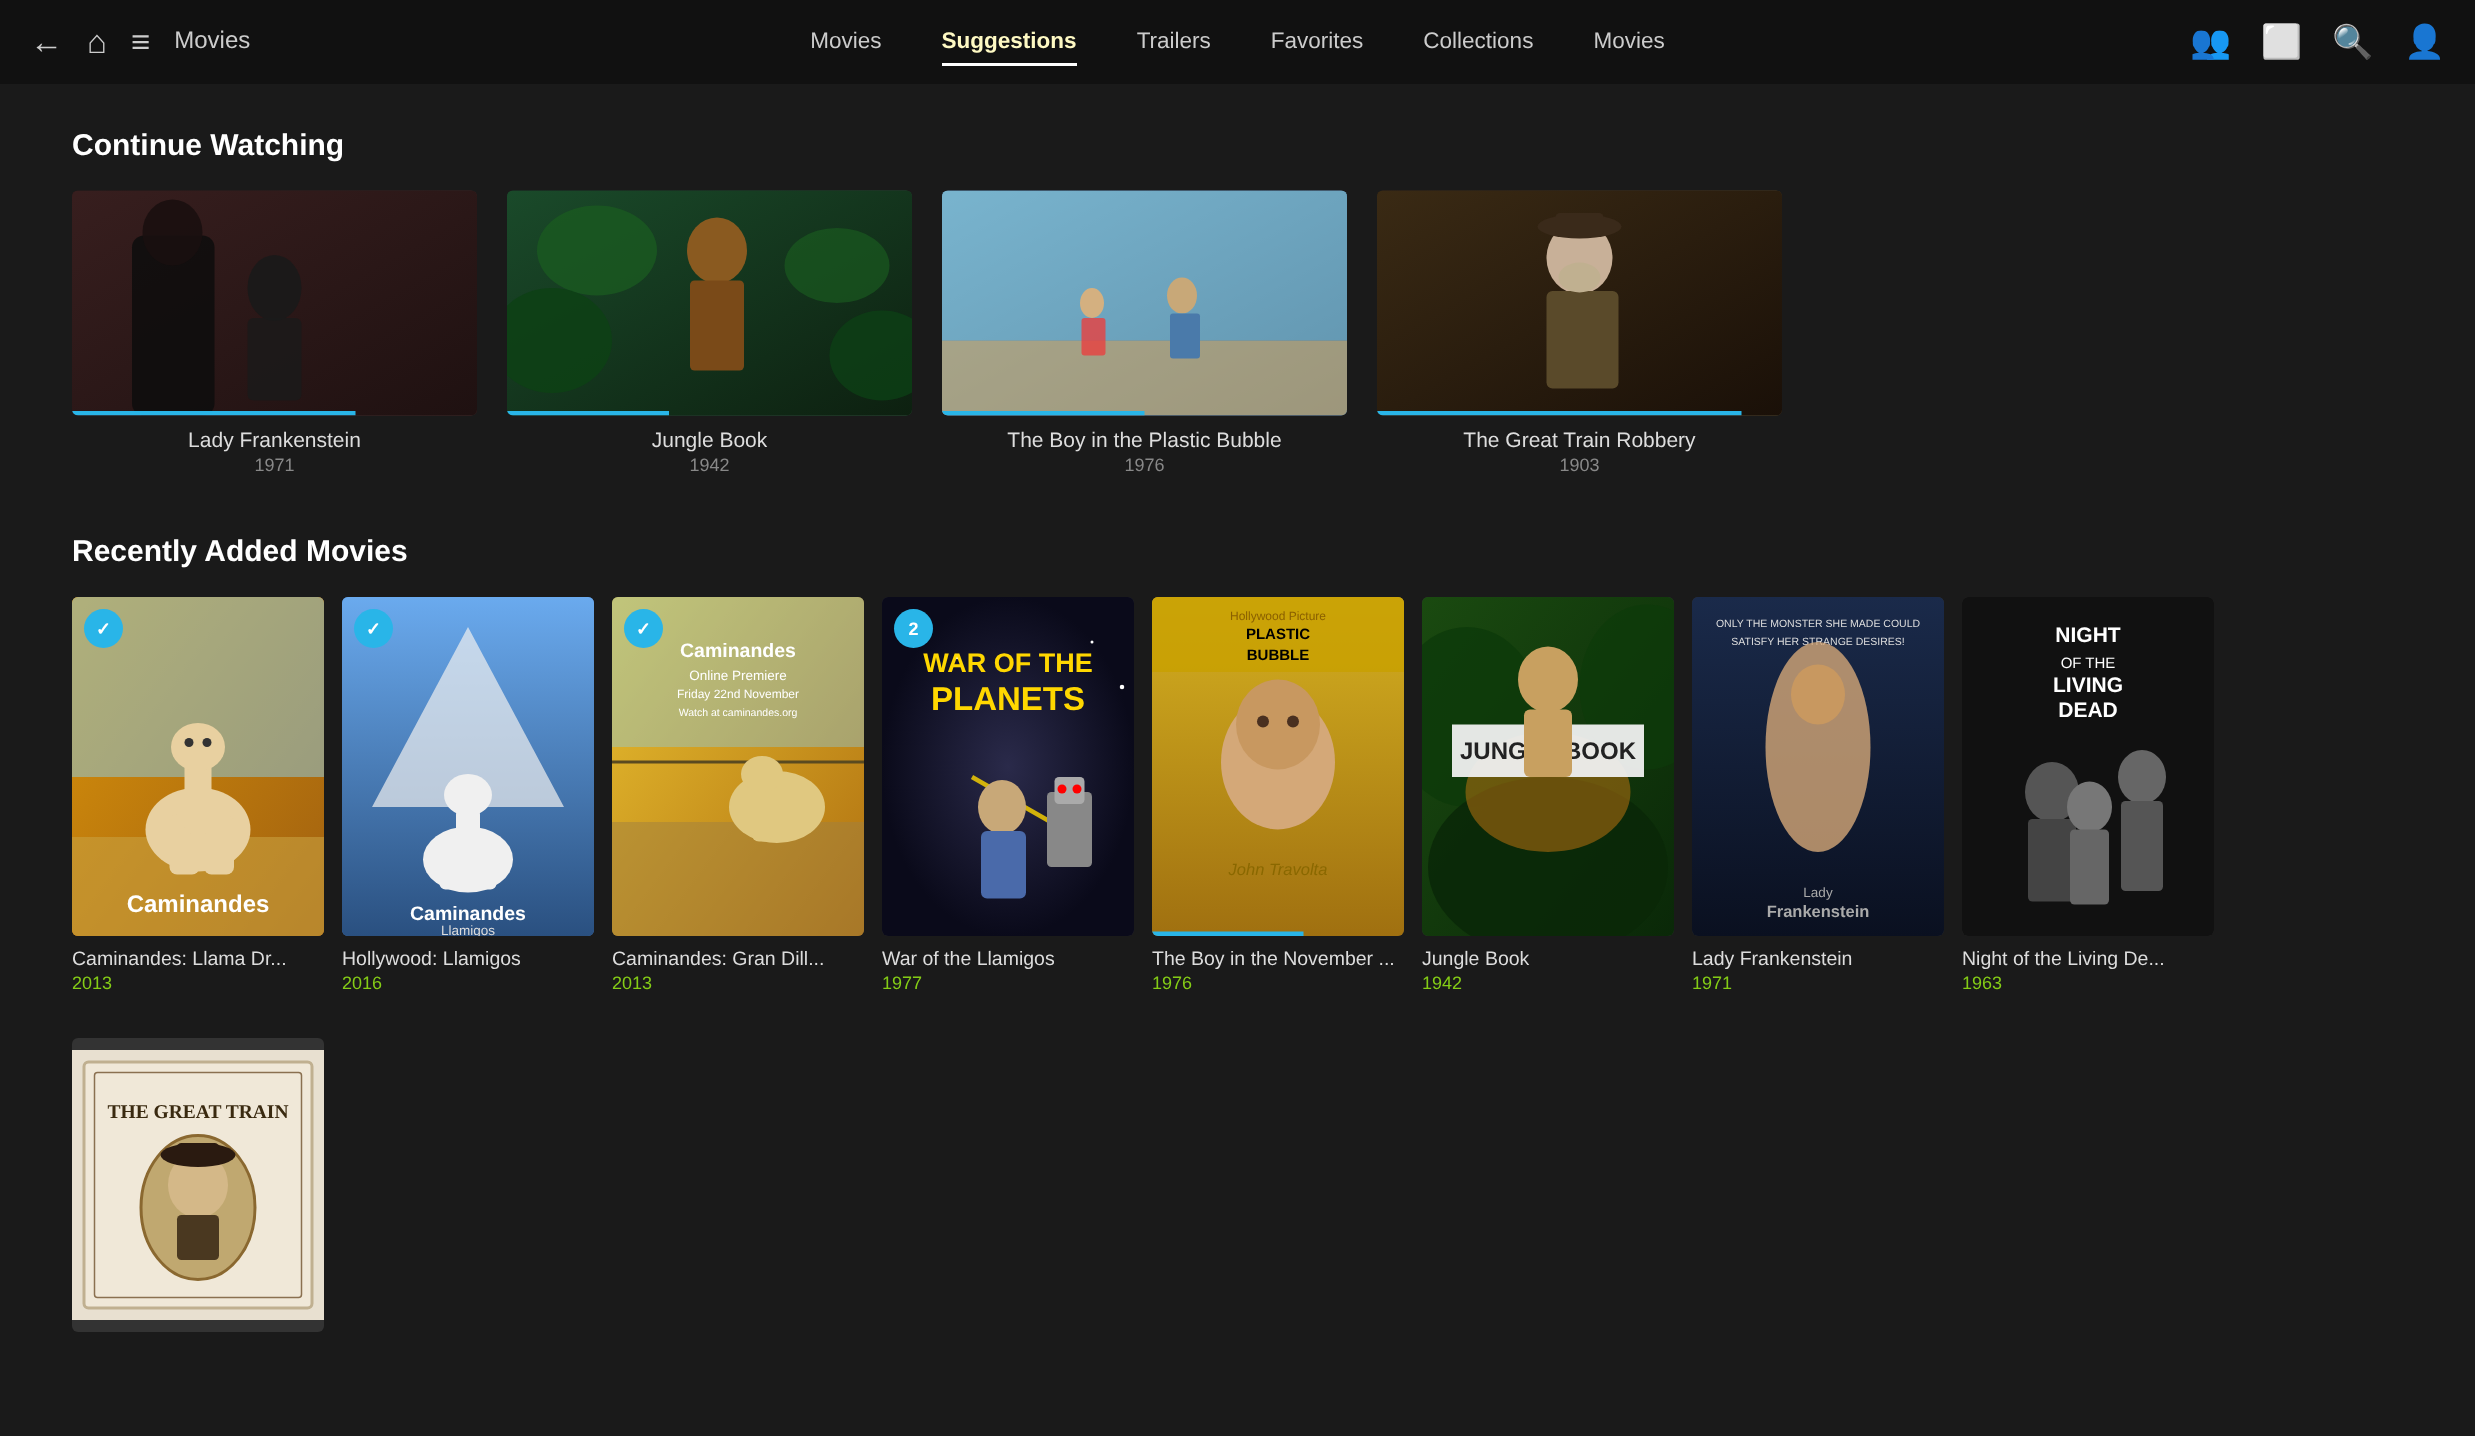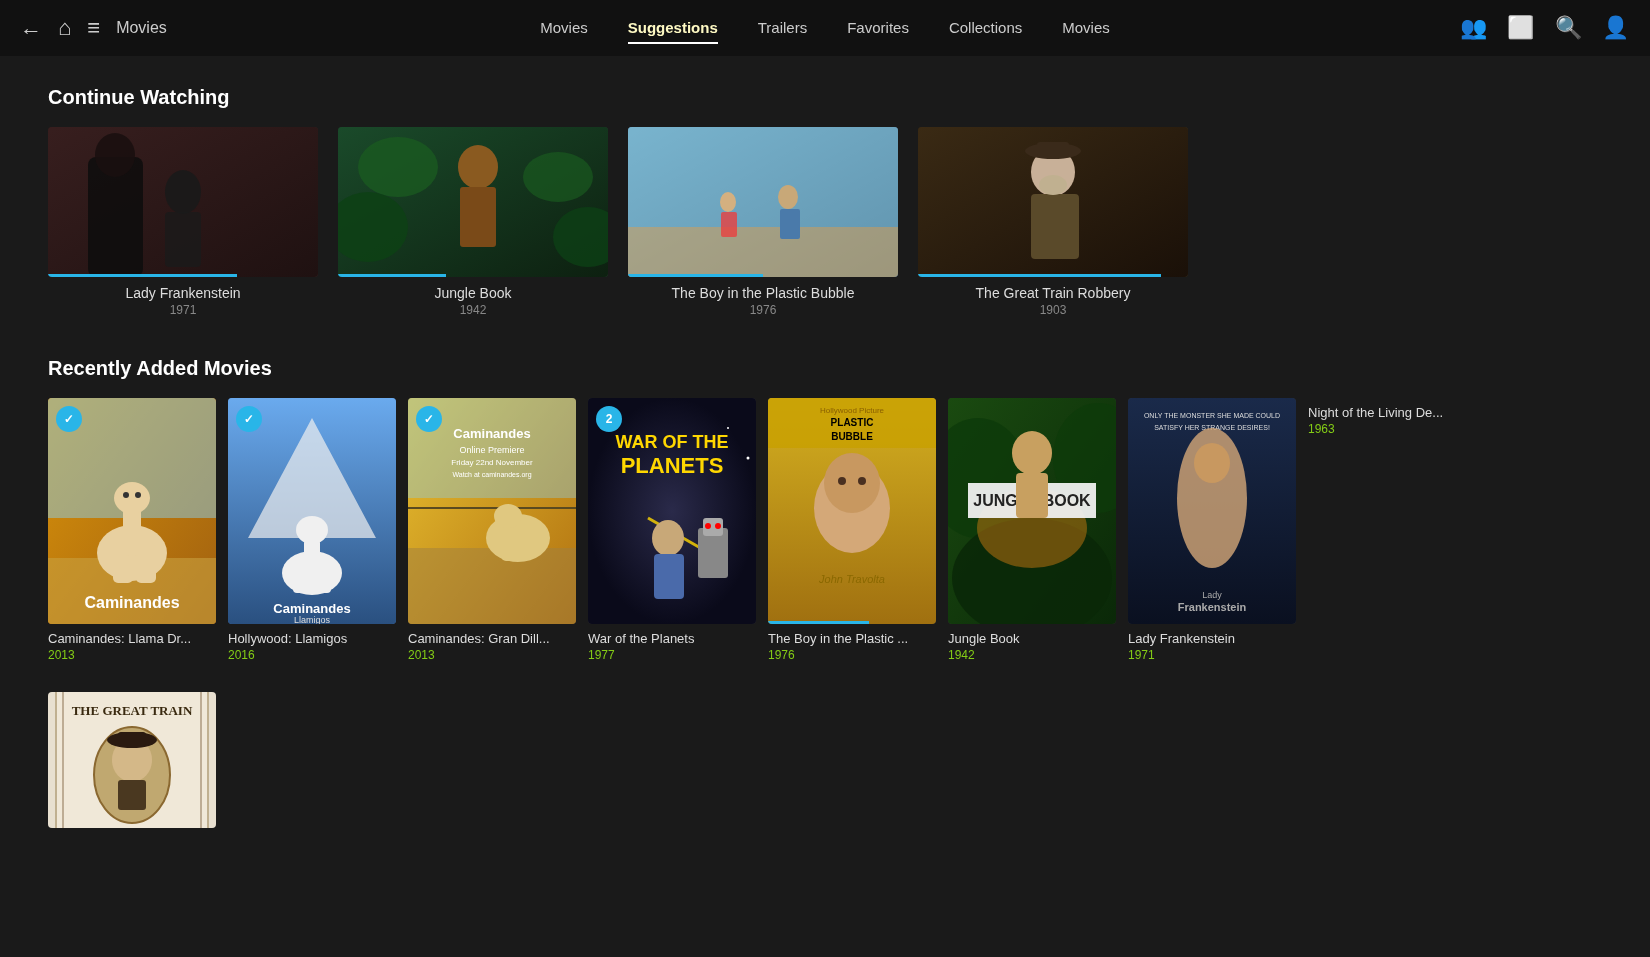--- a/index.html
+++ b/index.html
@@ -452,21 +452,21 @@
 
             <ellipse cx="80" cy="140" rx="16" ry="18" fill="#c8a878"></ellipse>
             <rect x="66" y="156" width="30" height="45" rx="4" fill="#4a6aaa"></rect>
 
             <rect x="110" y="130" width="30" height="50" rx="3" fill="#888"></rect>
             <rect x="115" y="120" width="20" height="18" rx="3" fill="#aaa"></rect>
             <circle cx="120" cy="128" r="3" fill="#f00"></circle>
             <circle cx="130" cy="128" r="3" fill="#f00"></circle>
           </svg>
         </div>
-        <div class="ra-title">War of the Planets</div>
+        <div class="ra-title">War of the Llamigos</div>
         <div class="ra-year">1977</div>
       </div>
 
       <div class="ra-item">
         <div class="ra-poster">
           <svg width="168" height="226" viewBox="0 0 168 226" xmlns="http://www.w3.org/2000/svg">
             <defs>
               <linearGradient id="pbgrad" x1="0" y1="0" x2="0" y2="1">
                 <stop offset="0%" stop-color="#d4b020"></stop>
                 <stop offset="100%" stop-color="#a07010"></stop>
@@ -482,21 +482,21 @@
             <ellipse cx="84" cy="110" rx="38" ry="45" fill="#d4a878"></ellipse>
             <ellipse cx="84" cy="85" rx="28" ry="30" fill="#c89860"></ellipse>
 
             <ellipse cx="74" cy="83" rx="4" ry="4" fill="#4a3020"></ellipse>
             <ellipse cx="94" cy="83" rx="4" ry="4" fill="#4a3020"></ellipse>
 
             <text x="84" y="185" text-anchor="middle" fill="#8a6800" font-size="11" font-style="italic" font-family="Arial">John Travolta</text>
           </svg>
           <div class="ra-progress" style="width:60%"></div>
         </div>
-        <div class="ra-title">The Boy in the Plastic ...</div>
+        <div class="ra-title">The Boy in the November ...</div>
         <div class="ra-year">1976</div>
       </div>
 
       <div class="ra-item">
         <div class="ra-poster">
           <svg width="168" height="226" viewBox="0 0 168 226" xmlns="http://www.w3.org/2000/svg">
             <defs>
               <linearGradient id="jbgrad" x1="0" y1="0" x2="1" y2="1">
                 <stop offset="0%" stop-color="#1a4a10"></stop>
                 <stop offset="100%" stop-color="#0a2808"></stop>
@@ -541,30 +541,47 @@
 
             <text x="84" y="200" text-anchor="middle" fill="#aaa" font-size="9" font-family="Arial">Lady</text>
             <text x="84" y="213" text-anchor="middle" fill="#aaa" font-size="11" font-weight="bold" font-family="Arial">Frankenstein</text>
           </svg>
         </div>
         <div class="ra-title">Lady Frankenstein</div>
         <div class="ra-year">1971</div>
       </div>
 
       <div class="ra-item">
+        <div class="ra-poster">
+          <svg width="168" height="226" viewBox="0 0 168 226" xmlns="http://www.w3.org/2000/svg">
+            <rect width="168" height="226" fill="#111"></rect>
+
+            <text x="84" y="30" text-anchor="middle" fill="#fff" font-size="14" font-weight="bold" font-family="Arial">NIGHT</text>
+            <text x="84" y="47" text-anchor="middle" fill="#fff" font-size="10" font-family="Arial">OF THE</text>
+            <text x="84" y="63" text-anchor="middle" fill="#fff" font-size="14" font-weight="bold" font-family="Arial">LIVING</text>
+            <text x="84" y="80" text-anchor="middle" fill="#fff" font-size="14" font-weight="bold" font-family="Arial">DEAD</text>
+
+            <ellipse cx="60" cy="130" rx="18" ry="20" fill="#555"></ellipse>
+            <rect x="44" y="148" width="32" height="55" rx="3" fill="#444"></rect>
+            <ellipse cx="120" cy="120" rx="16" ry="18" fill="#666"></ellipse>
+            <rect x="106" y="136" width="28" height="60" rx="3" fill="#555"></rect>
+            <ellipse cx="85" cy="140" rx="15" ry="17" fill="#777"></ellipse>
+            <rect x="72" y="155" width="26" height="50" rx="3" fill="#666"></rect>
+          </svg>
+        </div>
         <div class="ra-title">Night of the Living De...</div>
         <div class="ra-year">1963</div>
       </div>
 
     </div>
   </div>
 
   <div class="recently-added-row">
     <div class="ra-item">
-      <div class="ra-poster" style="height:136px;justify-content:center;">
+      <div class="ra-poster" style="height:196px;justify-content:center;">
         <svg width="168" height="180" viewBox="0 0 168 180" xmlns="http://www.w3.org/2000/svg">
           <rect width="168" height="180" fill="#e8e0d0"></rect>
 
           <rect x="8" y="8" width="152" height="164" fill="#f0e8d8" rx="3" stroke="#c0b090" stroke-width="2"></rect>
 
           <rect x="15" y="15" width="138" height="150" rx="2" fill="none" stroke="#8a7050" stroke-width="1"></rect>
 
           <text x="84" y="45" text-anchor="middle" fill="#3a2a10" font-size="13" font-weight="bold" font-family="Georgia">THE GREAT TRAIN</text>
 
           <ellipse cx="84" cy="105" rx="38" ry="48" fill="#c0a870" stroke="#8a6830" stroke-width="2"></ellipse>

